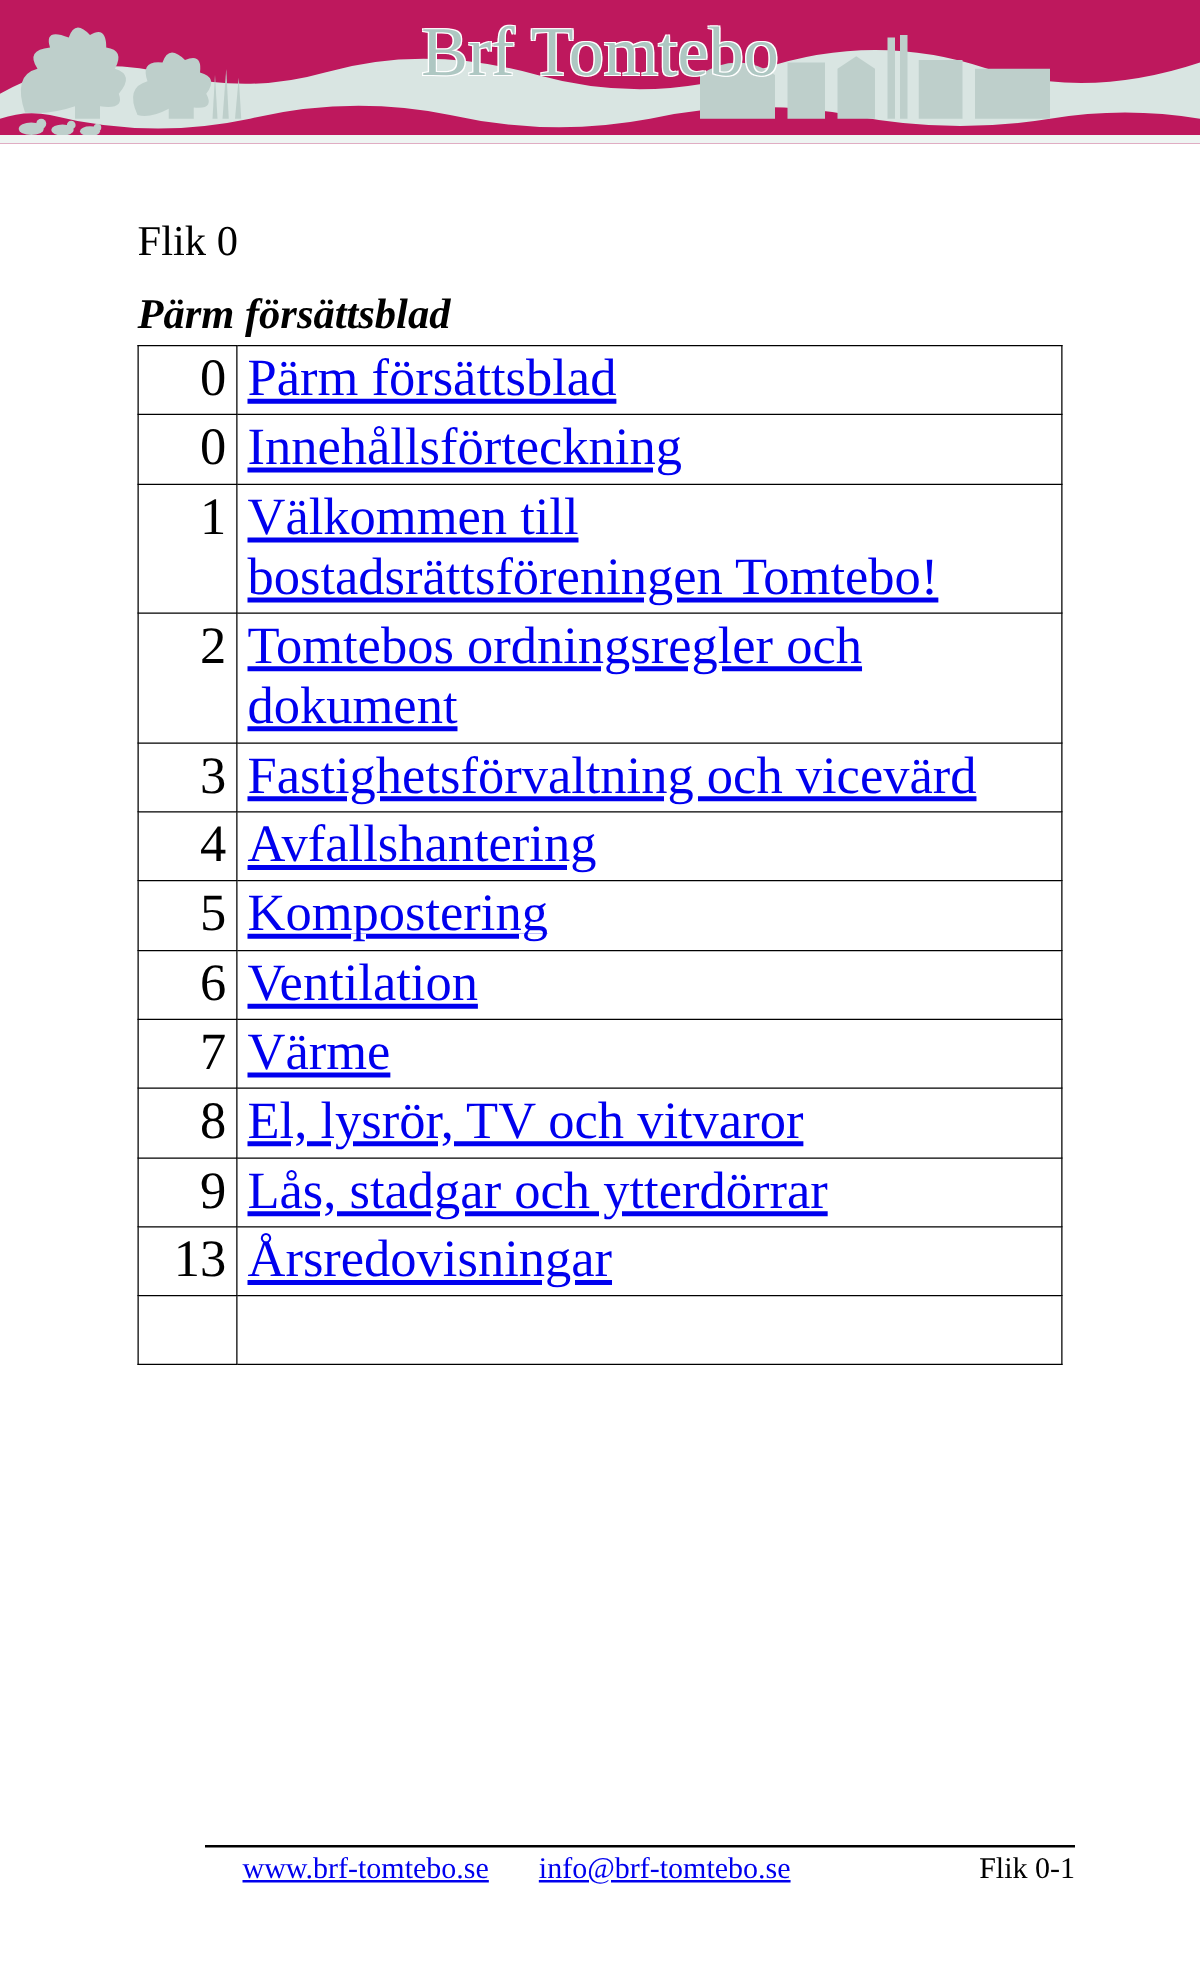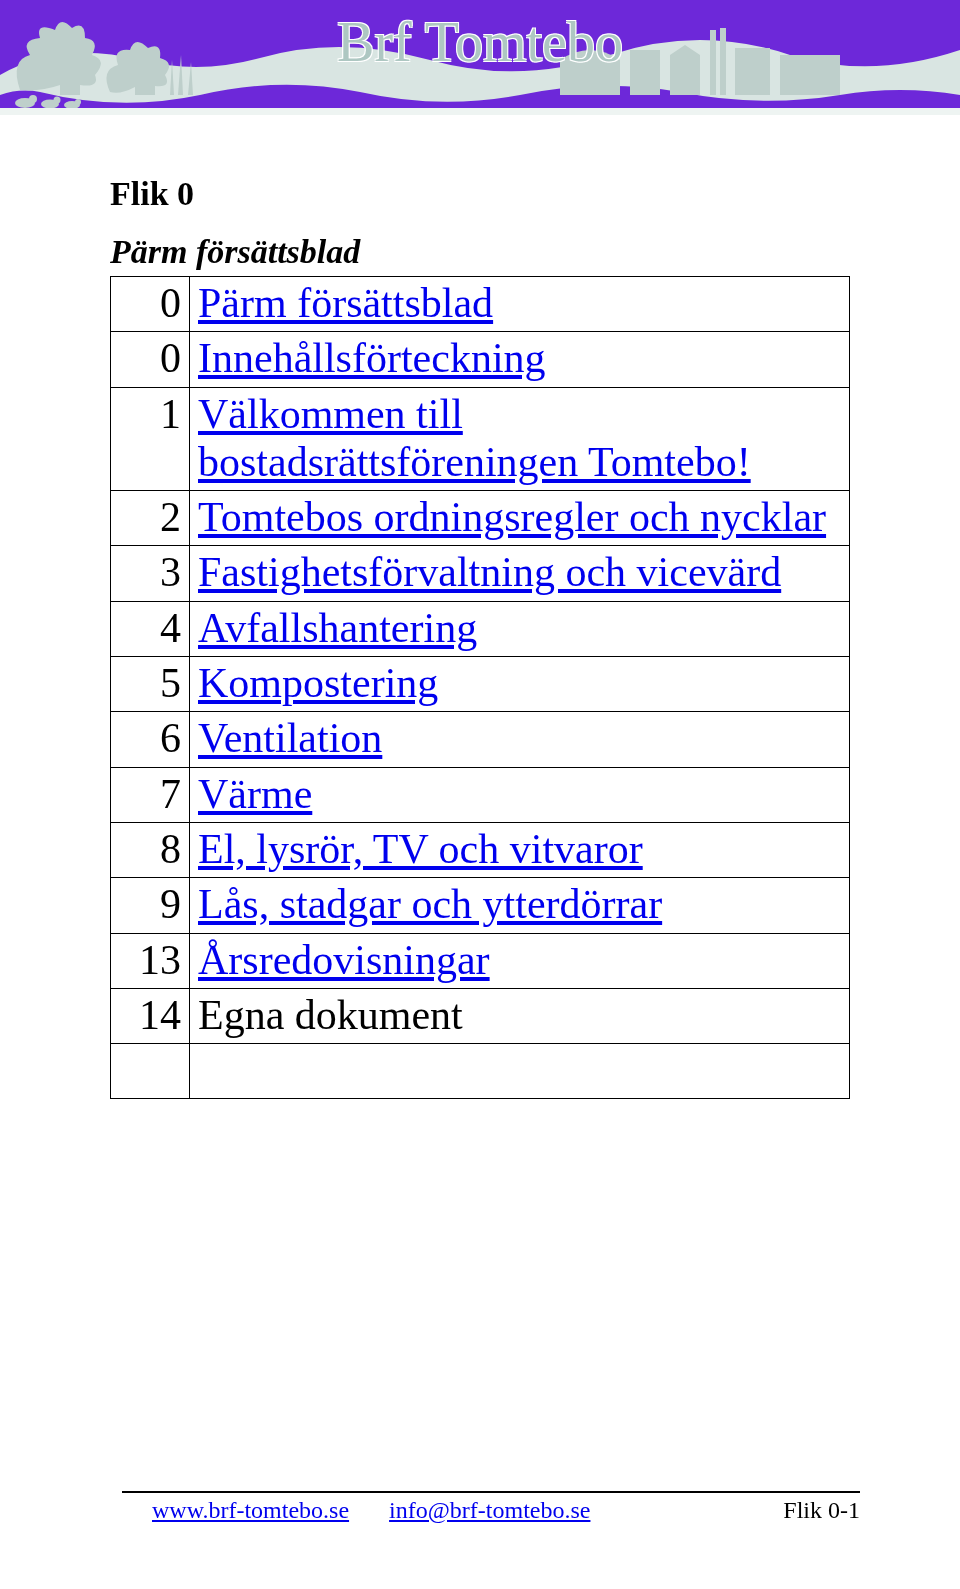--- a/index.html
+++ b/index.html
@@ -15,21 +15,21 @@
     position: relative;
     box-sizing: border-box;
     min-height: 1589px;
   }
 
   
   .header-banner {
     position: relative;
     height: 115px;
     width: 100%;
-    background: #6d28d9;
+    background: #be185d;
     overflow: hidden;
   }
   .header-banner svg {
     position: absolute;
     top: 0;
     left: 0;
     width: 100%;
     height: 115px;
   }
   .banner-title {
@@ -43,21 +43,21 @@
     color: #aec7c2;
     text-shadow: 1px 1px 0 #ffffff, -1px -1px 0 #ffffff, 1px -1px 0 #ffffff, -1px 1px 0 #ffffff;
     white-space: nowrap;
     pointer-events: none;
   }
 
   .content {
     padding: 60px 100px 0 110px;
   }
   .flik-heading {
-    font-weight: bold;
+    font-weight: normal;
     font-size: 34px;
     margin: 0 0 20px 0;
   }
   .subheading {
     font-weight: bold;
     font-style: italic;
     font-size: 34px;
     margin: 0 0 5px 0;
   }
   table.toc {
@@ -80,25 +80,25 @@
   table.toc td.link a {
     color: #0000ee;
     text-decoration: underline;
   }
   table.toc td.plain {
     color: #000000;
   }
 
   .footer {
     position: absolute;
-    bottom: 65px;
+    bottom: 80px;
     left: 0;
     width: 100%;
     box-sizing: border-box;
-    padding: 0 100px 0 52px;
+    padding: 0 100px 0 94px;
   }
   .footer-line {
     margin-left: 70px;
     border-top: 2px solid #000000;
     margin-bottom: 4px;
   }
   .footer-row {
     display: flex;
     font-size: 24px;
     align-items: baseline;
@@ -171,21 +171,21 @@
           <tr>
             <td class="num">0</td>
             <td class="link"><a href="#">Innehållsförteckning</a></td>
           </tr>
           <tr>
             <td class="num">1</td>
             <td class="link"><a href="#">Välkommen till bostadsrättsföreningen Tomtebo!</a></td>
           </tr>
           <tr>
             <td class="num">2</td>
-            <td class="link"><a href="#">Tomtebos ordningsregler och nycklar</a></td>
+            <td class="link"><a href="#">Tomtebos ordningsregler och dokument</a></td>
           </tr>
           <tr>
             <td class="num">3</td>
             <td class="link"><a href="#">Fastighetsförvaltning och vicevärd</a></td>
           </tr>
           <tr>
             <td class="num">4</td>
             <td class="link"><a href="#">Avfallshantering</a></td>
           </tr>
           <tr>
@@ -204,24 +204,20 @@
             <td class="num">8</td>
             <td class="link"><a href="#">El, lysrör, TV och vitvaror</a></td>
           </tr>
           <tr>
             <td class="num">9</td>
             <td class="link"><a href="#">Lås, stadgar och ytterdörrar</a></td>
           </tr>
           <tr>
             <td class="num">13</td>
             <td class="link"><a href="#">Årsredovisningar</a></td>
-          </tr>
-          <tr>
-            <td class="num">14</td>
-            <td class="plain">Egna dokument</td>
           </tr>
           <tr>
             <td class="num">&nbsp;</td>
             <td>&nbsp;</td>
           </tr>
         </tbody>
     </table>
   </div>
 
   <div class="footer">

